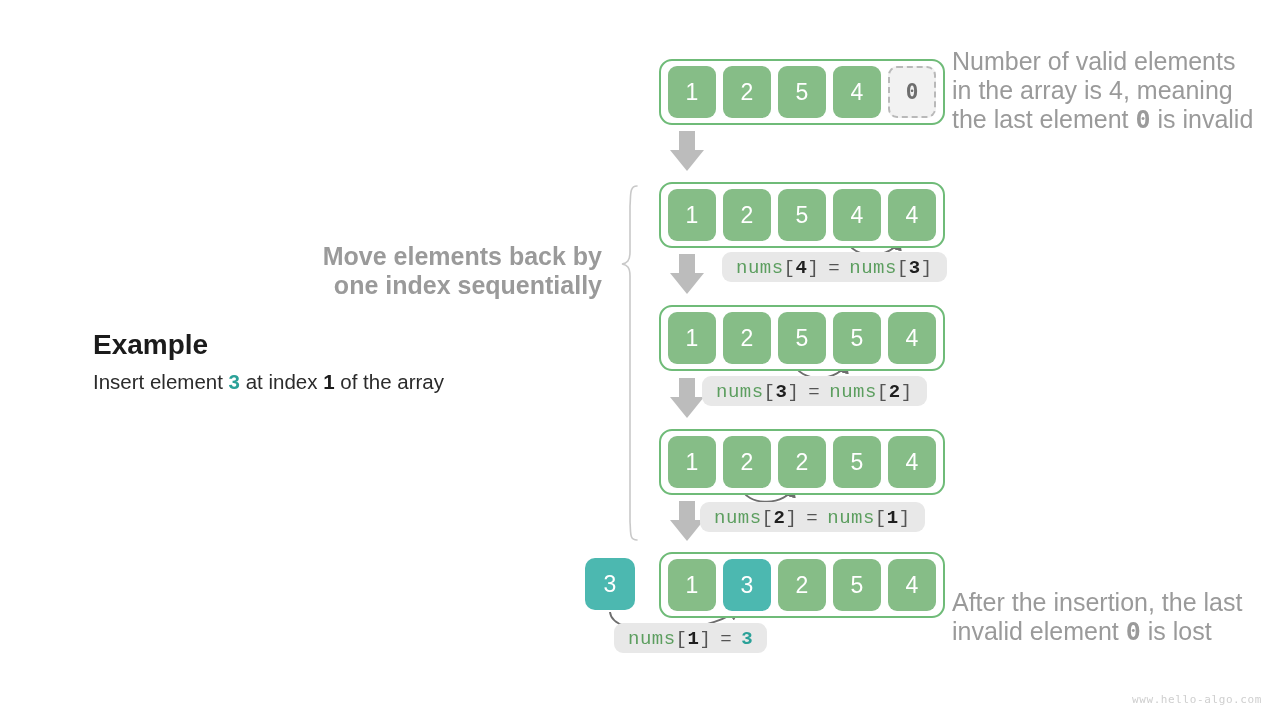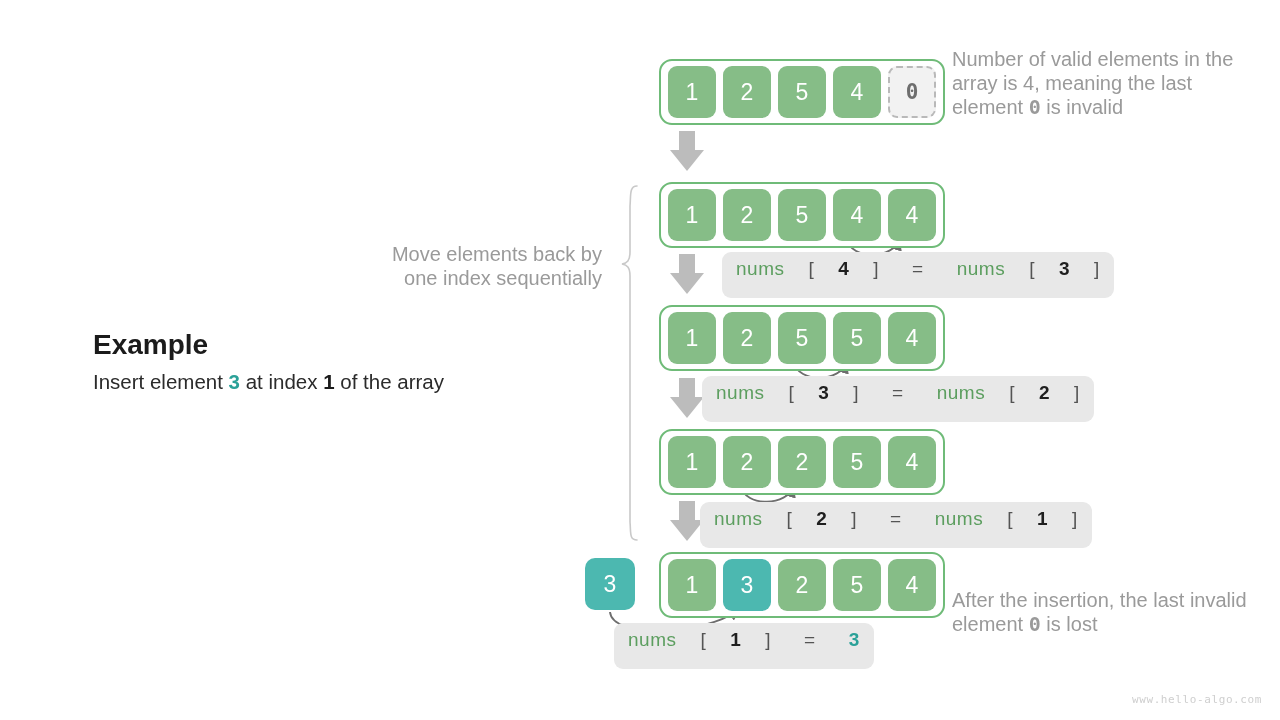--- a/index.html
+++ b/index.html
@@ -92,42 +92,41 @@
     border-left: 17px solid transparent;
     border-right: 17px solid transparent;
     border-top: 21px solid #bcbcbc;
   }
 
   
   .code-chip {
     position: absolute;
     background: #e8e8e8;
     border-radius: 9px;
-    padding: 7px 14px 20px 14px;
-    font-family: Liberation Sans, sans-serif;
+    padding: 7px 14px 4px 14px;
+    font-family: Liberation Mono, monospace;
     font-size: 19px;
     letter-spacing: 0.5px;
     white-space: nowrap;
     line-height: 1;
     display: flex;
     align-items: center;
-    gap: 24px;
   }
   .code-chip .fn      { color: #5c9e5f; }
   .code-chip .brk     { color: #545454; }
   .code-chip .idx     { color: #1f1f1f; font-weight: bold; }
   .code-chip .eq      { color: #545454; padding: 0 9px; }
   .code-chip .tealnum { color: #2aa198; font-weight: bold; }
 
   
   .annot {
     position: absolute;
     color: #9a9a9a;
-    font-size: 20px;
-    line-height: 24px;
+    font-size: 25px;
+    line-height: 29px;
   }
   .annot.right { text-align: left; }
   .annot.leftside { text-align: right; }
   .annot b.mono {
     font-family: "DejaVu Sans Mono", monospace;
     font-weight: bold;
     color: #9a9a9a;
   }
 
   
@@ -192,21 +191,21 @@
     <path d="M 740,485 C 746,509 788,505 793,487" fill="none" stroke="#6e6e6e" stroke-width="1.9" marker-end="url(#ah)"></path>
 
     <path d="M 610,612 C 612,638 700,637 739,610" fill="none" stroke="#6e6e6e" stroke-width="1.9" marker-end="url(#ah)"></path>
   </svg>
 
   <div class="example-title" style="left:93px; top:329px;">Example</div>
   <div class="example-line" style="left:93px; top:370px;">
     <span>Insert element </span><span class="hl-teal">3</span><span> at index </span><span class="hl-bold">1</span><span> of the array</span>
   </div>
 
-  <div class="annot leftside" style="left:300px; top:242px; width:302px;">
+  <div class="annot leftside" style="left:300px; top:242px; width:302px;font-weight:bold;">
     <div>Move elements back by</div>
     <div>one index sequentially</div>
   </div>
 
   <div class="annot right" style="left:952px; top:47px; width:305px;">
     <span>Number of valid elements in the array is 4, meaning the last element </span><b class="mono">0</b><span> is invalid</span>
   </div>
 
   <div class="annot right" style="left:952px; top:553px; width:300px;margin-top:35px;">
     <span>After the insertion, the last invalid element </span><b class="mono">0</b><span> is lost</span>

